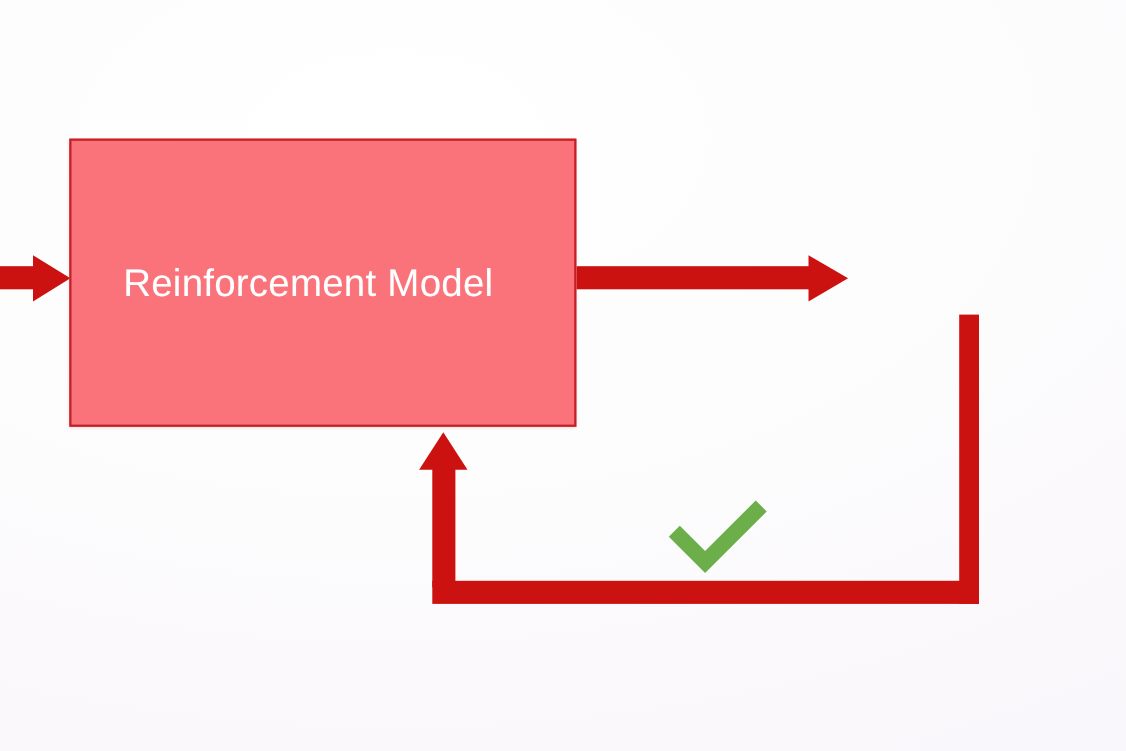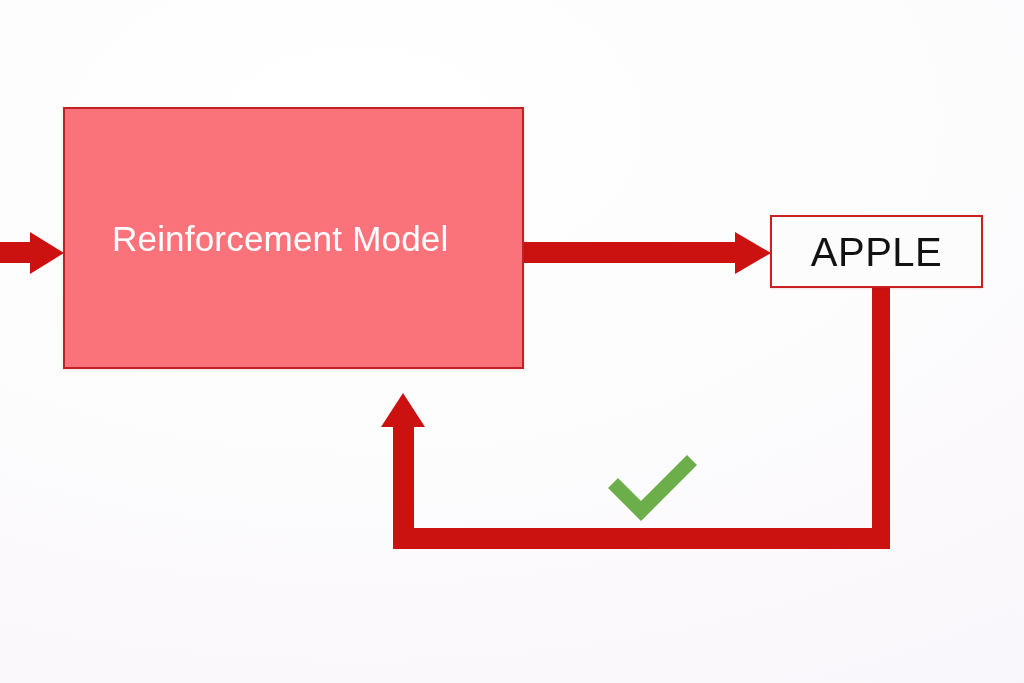--- a/index.html
+++ b/index.html
@@ -20,21 +20,21 @@
     height: 683px;
     background:
       radial-gradient(ellipse 130% 110% at 35% 18%, #ffffff 0%, #fdfcfd 45%, #faf8fb 72%, #f8f6fa 100%);
     overflow: hidden;
   }
 
   
   .model-box {
     position: absolute;
     left: 63px;
-    top: 107px;
+    top: 126px;
     width: 461px;
     height: 262px;
     box-sizing: border-box;
     background: #fa737b;
     border: 2px solid #c32025;
     box-shadow: 0 1px 3px rgba(120,20,20,0.13);
     display: flex;
     align-items: center;
     justify-content: flex-start;
     z-index: 6;
@@ -170,23 +170,20 @@
   <div class="conn arrow-in-shaft"></div>
   <div class="arrow-in-head"></div>
 
   <div class="model-box">
     <span class="model-box-label">Reinforcement Model</span>
   </div>
 
   <div class="conn arrow-out-shaft"></div>
   <div class="arrow-out-head"></div>
 
-  <div class="output-box">
-    <span class="output-box-label">APPLE</span>
-  </div>
 
   <div class="conn fb-vert-right"></div>
 
   <div class="conn fb-horiz"></div>
 
   <div class="conn fb-vert-left"></div>
   <div class="fb-arrow-head"></div>
 
   <svg class="check-mark" viewBox="0 0 104 70">
     <polygon points="8,36 18,26 41,49 87,3 97,13 41,69" fill="#6cae4a"></polygon>

